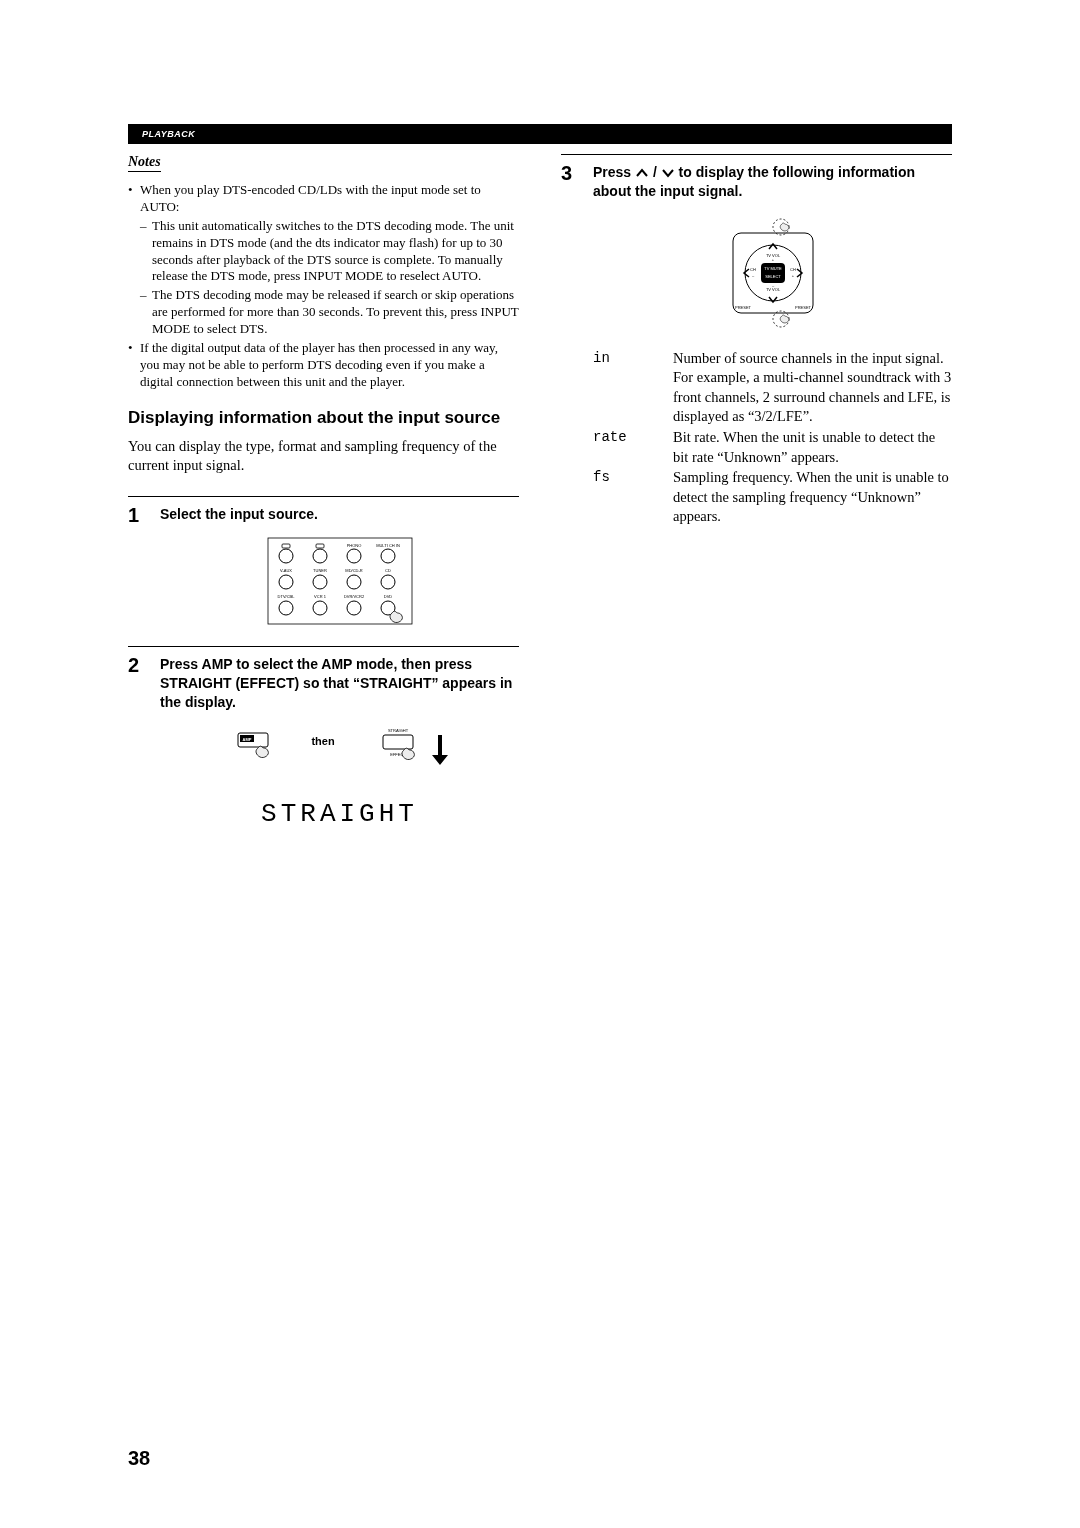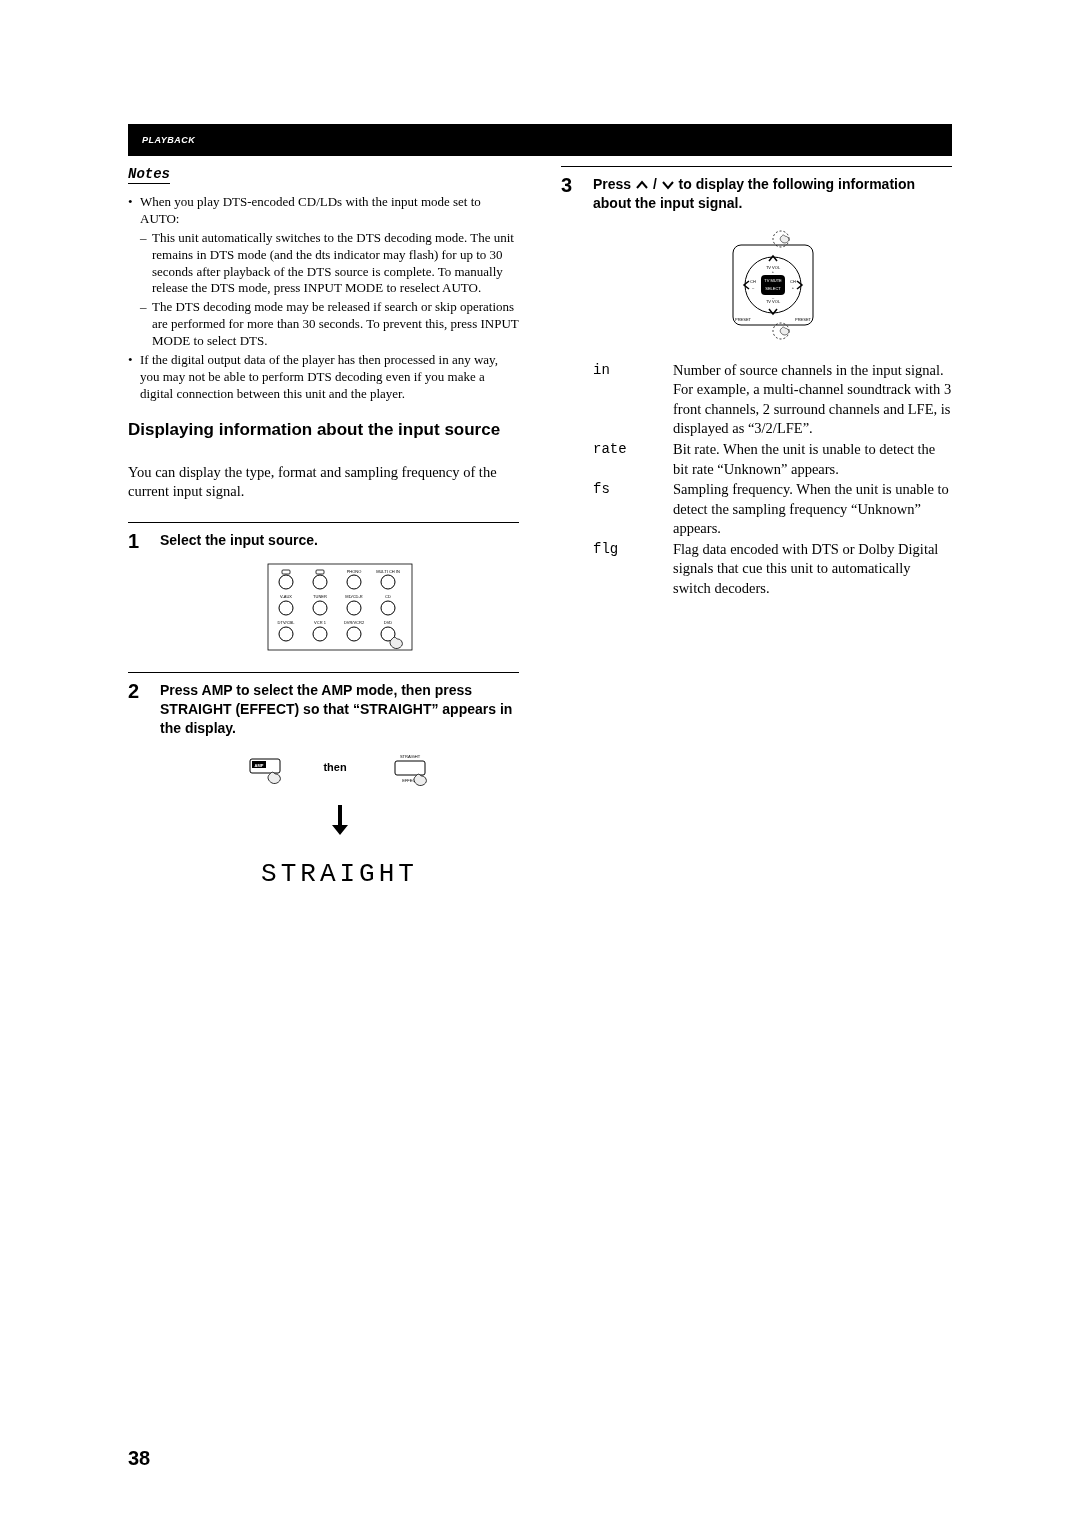--- a/index.html
+++ b/index.html
@@ -8,21 +8,21 @@
       font-size: 14px;
       background: #fff;
       color: #000;
       width: 1080px;
       height: 1528px;
       padding: 124px 128px 40px 128px;
       position: relative;
     }
     .section-label-bar {
       background: #000;
-      height: 32px;
+      height: 20px;
       display: flex;
       align-items: center;
       margin-bottom: 10px;
     }
     .section-label {
       color: #fff;
       font-family: Arial, Helvetica, sans-serif;
       font-size: 9px;
       font-weight: bold;
       font-style: italic;
@@ -30,21 +30,21 @@
       padding-left: 14px;
     }
     .two-col {
       display: flex;
       gap: 42px;
     }
     .col {
       width: 50%;
     }
     .notes-heading {
-      font-family: Liberation Mono, monospace;
+      font-family: Liberation Serif, serif;
       font-weight: bold;
       font-style: italic;
       font-size: 14px;
       border-bottom: 1px solid #000;
       padding-bottom: 1px;
       margin-bottom: 6px;
       display: inline-block;
     }
     .notes-heading-wrap {
       margin-bottom: 4px;
@@ -83,21 +83,21 @@
       content: "–";
       position: absolute;
       left: 0;
       top: 0;
     }
     h2.big-heading {
       font-family: Arial, Helvetica, sans-serif;
       font-weight: bold;
       font-size: 17px;
       line-height: 1.3;
-      margin-bottom: 22px;
+      margin-bottom: 8px;
       margin-top: 8px;
     }
     .body-text {
       font-size: 14.5px;
       line-height: 1.35;
     }
     .step {
       border-top: 1px solid #000;
       padding-top: 8px;
       margin-top: 20px;
@@ -245,21 +245,21 @@
           </svg>
         </div>
       </div>
     </div>
 
     <div class="step">
       <div class="step-num">2</div>
       <div class="step-body">
         <div class="step-text">Press AMP to select the AMP mode, then press STRAIGHT (EFFECT) so that “STRAIGHT” appears in the display.</div>
 
-        <div class="diagram" style="flex-direction:column; align-items:center;">
+        <div class="diagram" style="flex-direction:row; align-items:center;">
           <svg width="200" height="54" viewBox="0 0 200 54">
 
             <rect x="10" y="10" width="30" height="14" rx="2" fill="none" stroke="#000" stroke-width="1"></rect>
             <rect x="12" y="12" width="14" height="7" fill="#000"></rect>
             <text x="19" y="17.5" text-anchor="middle" fill="#fff" class="tiny-label" font-weight="bold">AMP</text>
 
             <g transform="translate(32,26)">
               <path d="M-3 0 C -5 2 -4 6 0 8 C 4 10 10 6 8 2 C 6 -2 4 0 2 -2 C 0 -4 -1 -2 -3 0 Z" fill="#ededed" stroke="#000" stroke-width="0.8"></path>
             </g>
 
@@ -340,24 +340,20 @@
             <div>Number of source channels in the input signal. For example, a multi-channel soundtrack with 3 front channels, 2 surround channels and LFE, is displayed as “3/2/LFE”.</div>
           </div>
           <div class="dl-row">
             <div class="dl-term mono">rate</div>
             <div>Bit rate. When the unit is unable to detect the bit rate “Unknown” appears.</div>
           </div>
           <div class="dl-row">
             <div class="dl-term mono">fs</div>
             <div>Sampling frequency. When the unit is unable to detect the sampling frequency “Unknown” appears.</div>
           </div>
-          <div class="dl-row">
-            <div class="dl-term mono">flg</div>
-            <div>Flag data encoded with DTS or Dolby Digital signals that cue this unit to automatically switch decoders.</div>
-          </div>
         </div>
 
       </div>
     </div>
 
   </div>
 </div>
 
 <div class="page-num">38</div>
 

